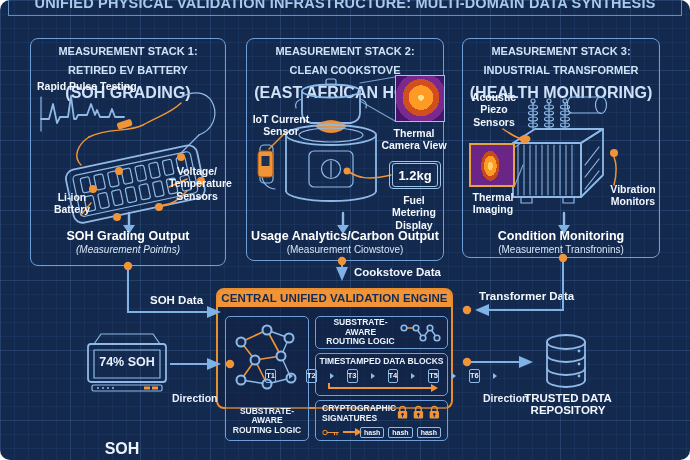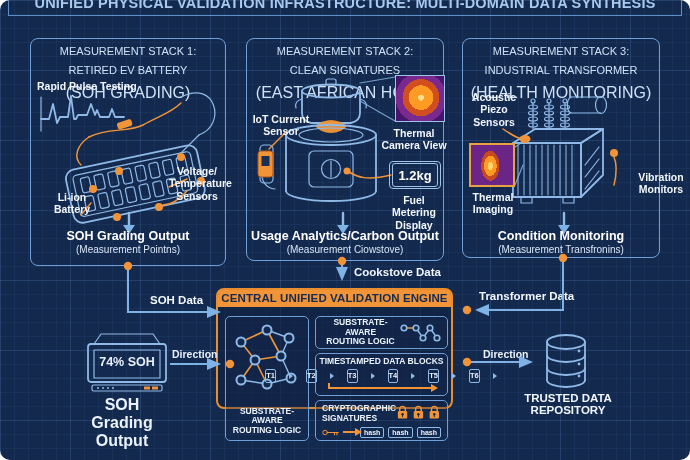--- a/index.html
+++ b/index.html
@@ -16,27 +16,27 @@
   }
   .abs{position:absolute;}
   .pre{white-space:pre-line;}
   .title{
     left:8px;right:8px;top:-8px;height:24px;
     border-left:1.5px solid #5D8FC7;border-right:1.5px solid #5D8FC7;border-bottom:1.5px solid #5D8FC7;
     text-align:center;font-weight:bold;font-size:14.5px;letter-spacing:.2px;color:#A8C8EC;
     padding-top:3px;box-sizing:border-box;
   }
   .stack{border:1.6px solid #6F9FD8;border-radius:8px;box-sizing:border-box;}
-  .stack-h{width:100%;text-align:center;font-weight:normal;color:#CFE2F8;font-size:11px;line-height:1.2;margin-top:6px;}
+  .stack-h{width:100%;text-align:center;font-weight:bold;color:#CFE2F8;font-size:11px;line-height:1.2;margin-top:6px;}
   .stack-h3{font-size:16px;}
   .lbl{color:#F2F7FD;font-weight:bold;font-size:10.5px;line-height:1.18;text-align:center;z-index:6;}
   .out-title{width:100%;text-align:center;font-weight:bold;color:#FFFFFF;font-size:12.5px;z-index:6;}
   .out-sub{width:100%;text-align:center;color:#D8E6F6;font-size:10px;z-index:6;}
   .flow{color:#F2F7FD;font-weight:bold;font-size:11.5px;z-index:6;}
-  .flow-sm{color:#EAF2FC;font-weight:bold;font-size:10.5px;z-index:6;}
+  .flow-sm{color:#EAF2FC;font-weight:bold;font-size:10.5px;z-index:6;margin-top:44px;}
   svg{display:block;}
   .bl{stroke:#8FBAE8;fill:none;stroke-width:1.8;stroke-linecap:round;stroke-linejoin:round;}
   .thin{stroke-width:1.2;}
   .or{stroke:#F19437;fill:none;stroke-width:1.5;stroke-linecap:round;stroke-linejoin:round;}
   .od{fill:#F19437;stroke:none;}
   .thermal{border:1.5px solid #9FC4EA;box-sizing:border-box;z-index:5;
     background:radial-gradient(circle at 52% 48%, #FFE08A 0 9%, #FF9A25 9% 36%, #D14F1E 36% 54%, #7A2A8F 54% 74%, #47156E 74% 100%);}
   .thermal3{border:2px solid #E8A23F;
     background:radial-gradient(ellipse 34% 58% at 46% 52%, #FFD36B 0 18%, #FF9A25 18% 44%, #C64A1E 44% 64%, #6B2586 64% 100%), #4A1566;}
   .kgbox{border:1.5px solid #9FC4EA;border-radius:4px;box-sizing:border-box;display:flex;align-items:center;justify-content:center;padding:2px;z-index:6;}
@@ -123,26 +123,26 @@
       <path d="M92,186 h12 l-6,9 z" fill="#7FB2E5"></path>
     </svg>
 
     <div class="abs lbl pre" style="left:14px;top:152px;width:54px;">Li-ion
 Battery</div>
     <div class="abs lbl" style="left:6px;top:41px;width:132px;text-align:left;">Rapid Pulse Testing</div>
     <div class="abs lbl pre" style="left:138px;top:126px;width:56px;">Voltage/
 Temperature
 Sensors</div>
     <div class="abs out-title" style="top:190px;">SOH Grading Output</div>
-    <div class="abs out-sub" style="top:205px;">(Measurement Pointns)</div>
+    <div class="abs out-sub" style="top:205px;font-style:italic;">(Measurement Pointns)</div>
   </div>
 
   <div class="abs stack" style="left:246px;top:38px;width:198px;height:223px;">
     <div class="stack-h">MEASUREMENT STACK 2:</div>
-    <div class="stack-h">CLEAN SIGNATURES</div>
+    <div class="stack-h">CLEAN COOKSTOVE</div>
     <div class="stack-h stack-h3">(EAST AFRICAN HOME)</div>
 
     <svg class="abs" style="left:0;top:0;" width="198" height="223" viewBox="0 0 198 223">
 
       <path class="bl thin" style="opacity:.8" d="M113,44 L148,38 M113,62 L148,82"></path>
 
       <rect class="bl thin" x="79" y="40" width="10" height="6" rx="2"></rect>
       <ellipse class="bl" cx="84" cy="52" rx="29" ry="6.5"></ellipse>
       <path class="bl" d="M55,52 L55,74 Q55,82 64,84 L104,84 Q113,82 113,74 L113,52"></path>
       <path class="bl thin" d="M55,60 q-8,2 -6,9 M113,60 q8,2 6,9"></path>
@@ -235,21 +235,21 @@
       <path class="bl" style="stroke-width:2.4" d="M101,174 V186"></path>
       <path d="M95,186 h12 l-6,9 z" fill="#7FB2E5"></path>
     </svg>
 
     <div class="abs thermal thermal3" style="left:6px;top:104px;width:46px;height:44px;"></div>
     <div class="abs lbl pre" style="left:2px;top:52px;width:58px;">Acoustic
 Piezo
 Sensors</div>
     <div class="abs lbl pre" style="left:0px;top:152px;width:60px;">Thermal
 Imaging</div>
-    <div class="abs lbl pre" style="left:142px;top:132px;width:56px;margin-left:28px;">Vibration
+    <div class="abs lbl pre" style="left:142px;top:144px;width:56px;">Vibration
 Monitors</div>
     <div class="abs out-title" style="top:190px;">Condition Monitoring</div>
     <div class="abs out-sub" style="top:205px;">(Measurement Transfronins)</div>
   </div>
 
   <div class="abs engine" style="left:216px;top:288px;width:237px;height:121px;">
     <div class="engine-h">CENTRAL UNIFIED VALIDATION ENGINE</div>
 
     <div class="epanel" style="left:7px;top:26px;width:84px;height:125px;">
       <svg style="margin:3px auto 0;" width="76" height="84" viewBox="0 0 76 84">

